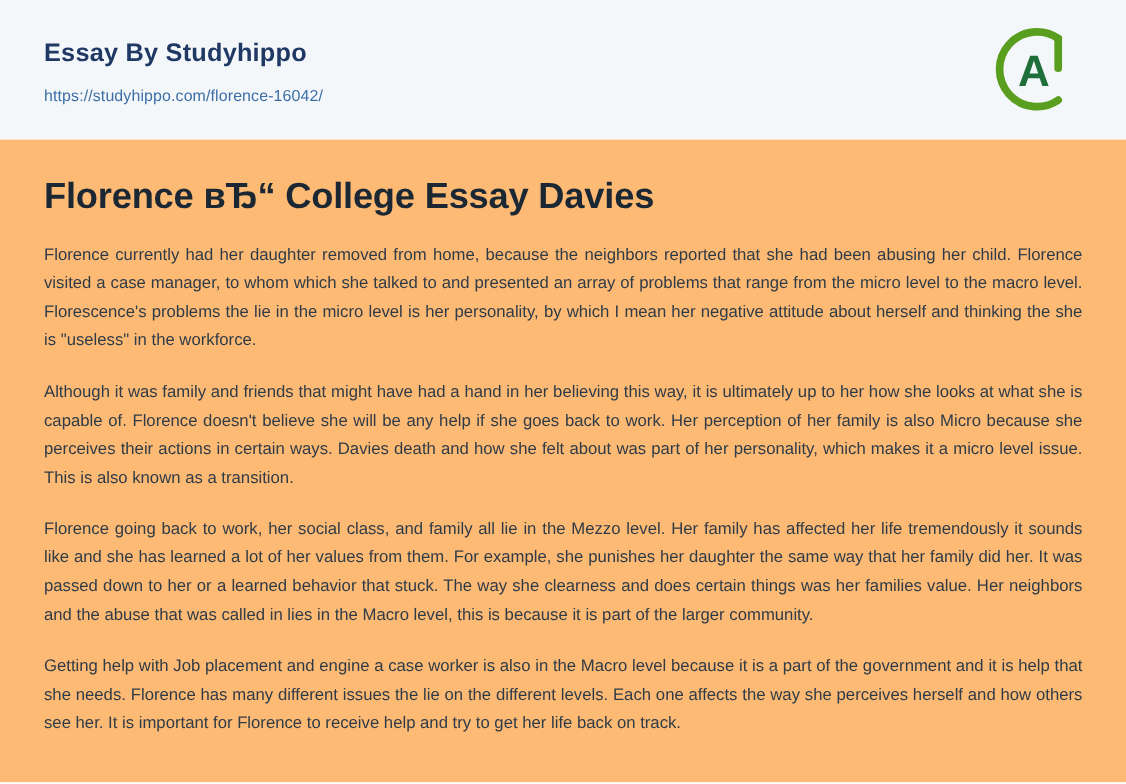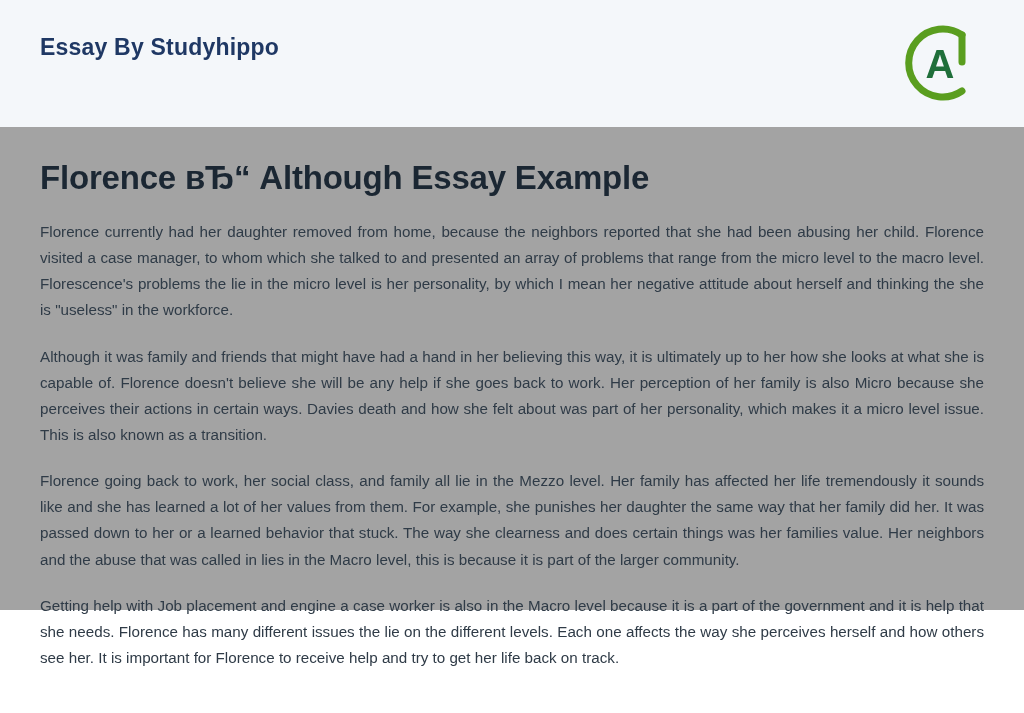--- a/index.html
+++ b/index.html
@@ -9,23 +9,23 @@
   body {
     width: 1024px;
     height: 713px;
     background: #ffffff;
     font-family: "Liberation Sans", sans-serif;
     color: #2d3b45;
     overflow: hidden;
   }
   .page {
     width: 1024px;
-    height: 610px;
+    height: 711px;
     position: relative;
-    background: #a3a3a3;
+    background: #fdba74;
   }
   .header {
     height: 127px;
     background: #f4f7fa;
     position: relative;
     box-sizing: border-box;
     padding: 34px 40px 0 40px;
   }
   .site-title {
     font-size: 23px;
@@ -73,32 +73,33 @@
     text-justify: inter-word;
   }
 </style>
 </head>
 <body>
 
 <div class="page">
 
   <div class="header">
     <div class="site-title">Essay By Studyhippo</div>
+    <a class="site-url" href="#">https://studyhippo.com/florence-16042/</a>
 
     <div class="logo">
       <svg width="82" height="82" viewBox="0 0 82 82" xmlns="http://www.w3.org/2000/svg">
         <path d="M62 13 A34 34 0 1 0 62 69" fill="none" stroke="#5a9e1f" stroke-width="7" stroke-linecap="round"></path>
         <path d="M62 13 L62 40" fill="none" stroke="#5a9e1f" stroke-width="7" stroke-linecap="round"></path>
         <text x="40" y="56" text-anchor="middle" font-family="'Liberation Sans', sans-serif" font-size="40" font-weight="bold" fill="#1f6f3a">A</text>
       </svg>
     </div>
   </div>
 
   <div class="content">
-    <h1 class="doc-title">Florence вЂ“ Although Essay Example</h1>
+    <h1 class="doc-title">Florence вЂ“ College Essay Davies</h1>
 
     <div class="paragraphs">
       <p>Florence currently had her daughter removed from home, because the neighbors reported that she had been abusing her child. Florence visited a case manager, to whom which she talked to and presented an array of problems that range from the micro level to the macro level. Florescence's problems the lie in the micro level is her personality, by which I mean her negative attitude about herself and thinking the she is "useless" in the workforce.</p>
       <p>Although it was family and friends that might have had a hand in her believing this way, it is ultimately up to her how she looks at what she is capable of. Florence doesn't believe she will be any help if she goes back to work. Her perception of her family is also Micro because she perceives their actions in certain ways. Davies death and how she felt about was part of her personality, which makes it a micro level issue. This is also known as a transition.</p>
       <p>Florence going back to work, her social class, and family all lie in the Mezzo level. Her family has affected her life tremendously it sounds like and she has learned a lot of her values from them. For example, she punishes her daughter the same way that her family did her. It was passed down to her or a learned behavior that stuck. The way she clearness and does certain things was her families value. Her neighbors and the abuse that was called in lies in the Macro level, this is because it is part of the larger community.</p>
       <p>Getting help with Job placement and engine a case worker is also in the Macro level because it is a part of the government and it is help that she needs. Florence has many different issues the lie on the different levels. Each one affects the way she perceives herself and how others see her. It is important for Florence to receive help and try to get her life back on track.</p>
     </div>
   </div>
 
 </div>

